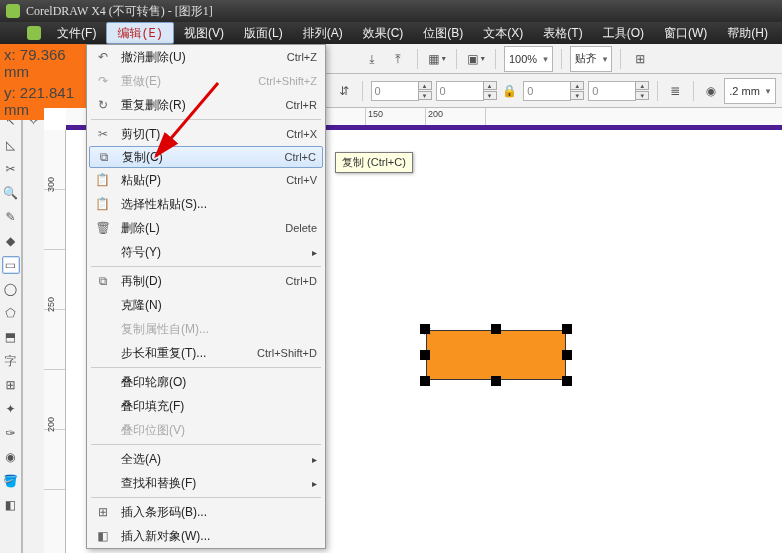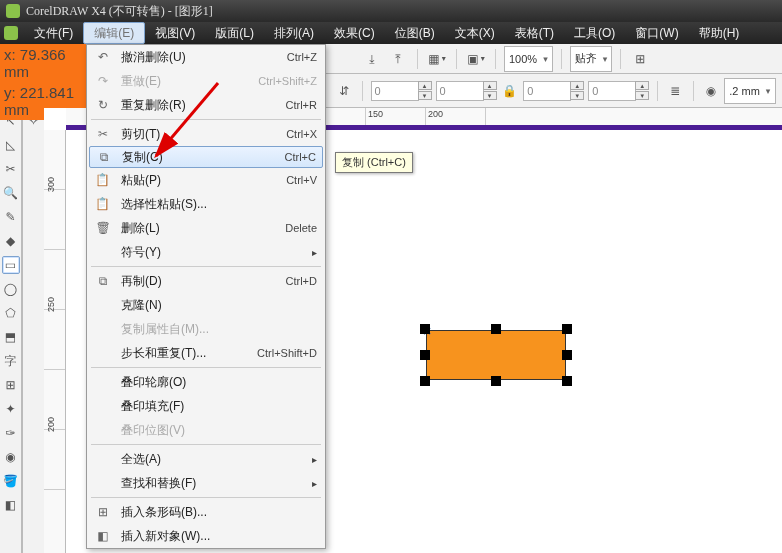--- a/index.html
+++ b/index.html
@@ -1,21 +1,21 @@
 <!DOCTYPE html>
 <html><head>
 <meta charset="utf-8">
 <style>
   * { box-sizing: border-box; margin: 0; padding: 0; }
   body { font-family: "Microsoft YaHei", Tahoma, sans-serif; font-size: 12px; background: #333; width: 782px; height: 553px; overflow: hidden; position: relative; }
   .titlebar { background: linear-gradient(#4a4a4a,#2a2a2a); color: #ddd; height: 22px; display:flex; align-items:center; padding: 0 6px; gap:6px;font-family:Liberation Serif, serif; }
   .titlebar .logo { width:14px; height:14px; background:#8BC34A; border-radius:3px; }
-  .menubar { background: linear-gradient(#3a3a3a,#222); height: 22px; display:flex; align-items:center; padding: 0 4px; }
+  .menubar { background: linear-gradient(#3a3a3a,#222); height: 22px; display:flex; align-items:center; padding: 0 4px; justify-content: flex-end; }
   .menubar .mitem { color:#eee; padding: 0 10px; height:100%; display:flex; align-items:center; cursor:default; }
-  .menubar .mitem.active { background:#d9e7f7; color:#737373; border:1px solid #7da2ce; border-radius:2px; }
+  .menubar .mitem.active { background:#d9e7f7; color:#b91c1c; border:1px solid #7da2ce; border-radius:2px;font-family:Liberation Mono, monospace; }
   .menubar .logo { width:14px;height:14px;background:#8BC34A;border-radius:3px;margin-right:6px; }
   .toolbar1, .toolbar2 { background:#f2f2f2; border-bottom:1px solid #bbb; height:30px; display:flex; align-items:center; padding:0 6px; gap:4px; }
   .toolbar2 { height: 34px; }
   .tbtn { width:22px;height:22px;border:1px solid transparent;border-radius:2px;display:flex;align-items:center;justify-content:center;color:#555; }
   .sep { width:1px;height:20px;background:#ccc;margin:0 4px; }
   .combo { height:26px;border:1px solid #b5b5b5;background:#fff;display:flex;align-items:center;padding:0 4px;font-size:11px;color:#333; }
   .combo .dd { margin-left:6px;color:#666; font-size:9px; }
   .coord { background:#f97316; width:88px; font-size:15px; color:#444; padding:2px 4px; }
   .workrow { display:flex; height: calc(553px - 22px - 22px - 30px - 34px); }
   .toolbox, .toolbox2 { width:22px; background:#f2f2f2; border-right:1px solid #bbb; display:flex; flex-direction:column; align-items:center; padding-top:4px; gap:6px; }

